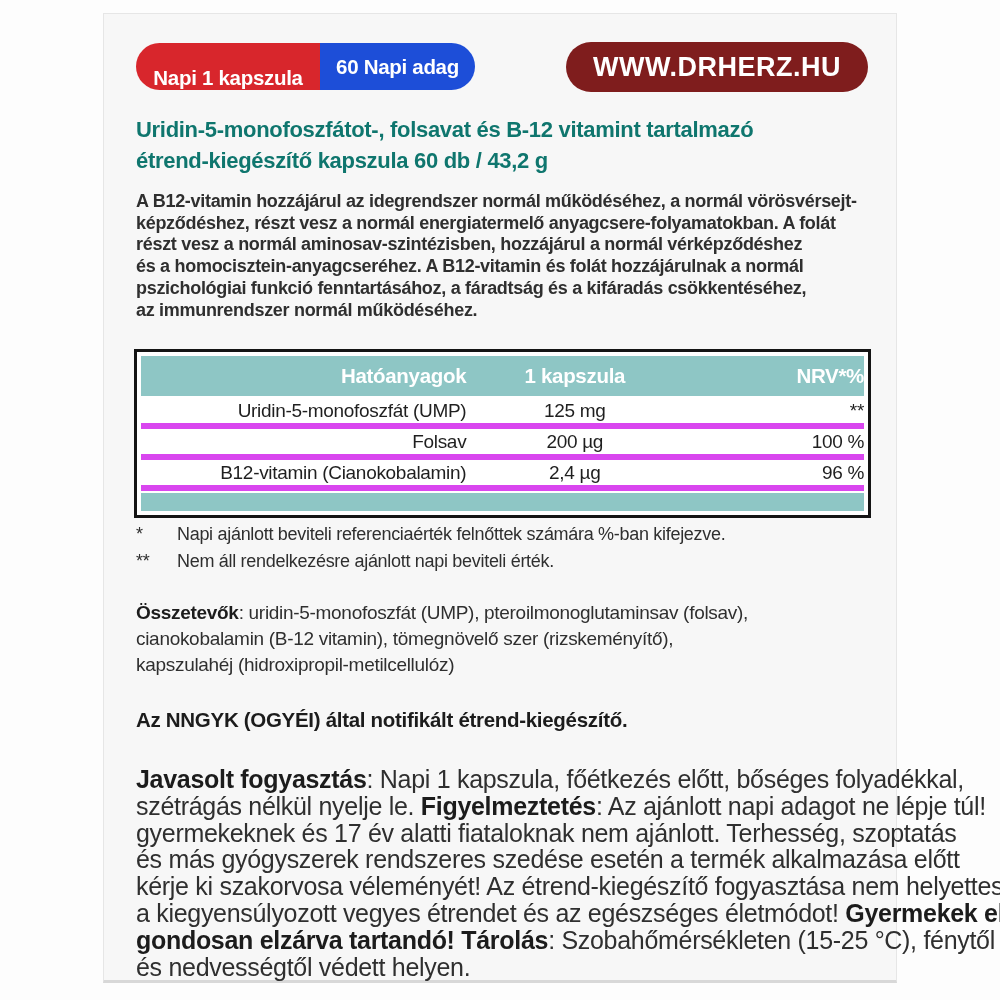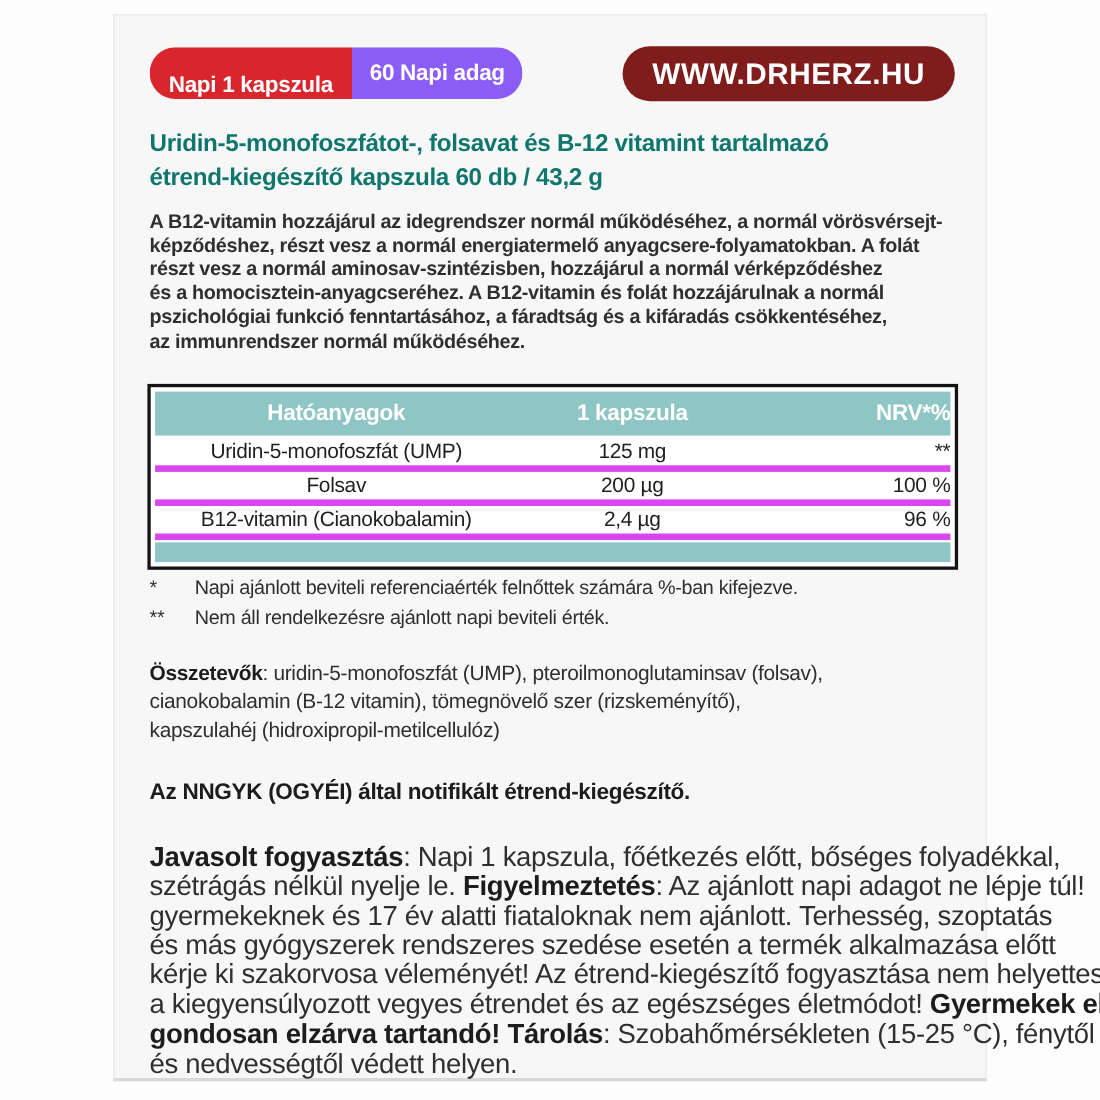--- a/index.html
+++ b/index.html
@@ -5,21 +5,21 @@
   * { margin: 0; padding: 0; box-sizing: border-box; }
   html,body { width:1000px; height:1000px; background:#ffffff; font-family:"Liberation Sans", sans-serif; }
   .page { position:relative; width:1000px; height:1000px; background:#fdfdfd; overflow:hidden; }
   .card {
     position:absolute; left:103px; top:13px; width:794px; height:970px;
     background:#f7f7f7; border:1px solid #e6e6e6; border-bottom:3px solid #d8d8d8;
   }
   
   .capsule-badge { position:absolute; left:32px; top:29px; height:47px; display:flex; border-radius:24px; overflow:hidden; }
   .capsule-left  { background:#d8262c; width:184px; display:flex; align-items:flex-end; justify-content:center; }
-  .capsule-right { background:#8b5cf6; width:155px; display:flex; align-items:center; justify-content:center;text-align:right; }
+  .capsule-right { background:#1d4ed8; width:155px; display:flex; align-items:center; justify-content:center;text-align:right; }
   .capsule-badge span { color:#ffffff; font-weight:bold; font-size:20.5px; letter-spacing:-0.3px; }
   .website-badge {
     position:absolute; left:462px; top:28px; width:302px; height:50px; border-radius:25px;
     background:#7f1d1d; display:flex; align-items:center; justify-content:center;
     color:#ffffff; font-weight:bold; font-size:27px; letter-spacing:0.5px;
   }
   
   .title {
     position:absolute; left:32px; top:100px; color:#0f766e; font-weight:bold;
     font-size:22px; line-height:31px; white-space:pre; letter-spacing:-0.3px;
@@ -34,21 +34,21 @@
     background:#ffffff; border:3px solid #141414; padding:4px;
   }
   .nutri-head {
     display:flex; align-items:center; background:#8ec6c5; height:40px;
     color:#ffffff; font-weight:bold; font-size:20.5px; margin-bottom:2px; letter-spacing:-0.3px;
   }
   .nutri-row {
     display:flex; align-items:center; height:31px; border-bottom:6px solid #d946ef;
     color:#1f1f1f; font-size:19px; letter-spacing:-0.3px;
   }
-  .col-name   { flex:0 0 45%; padding-left:4px; text-align:center; }
+  .col-name   { flex:0 0 45%; padding-left:4px; text-align:right; }
   .col-amount { flex:0 0 30%; text-align:center; }
   .col-nrv    { flex:1; text-align:right; }
   .nutri-footerbar { height:18px; background:#8ec6c5; margin-top:2px; }
   
   .footnotes { position:absolute; left:32px; top:507px; color:#2f2f2f; font-size:18px; line-height:27px; letter-spacing:-0.3px; }
   .footnote-row { display:flex; }
   .footnote-marker { width:41px; }
   
   .ingredients {
     position:absolute; left:32px; top:586px; color:#2f2f2f;

